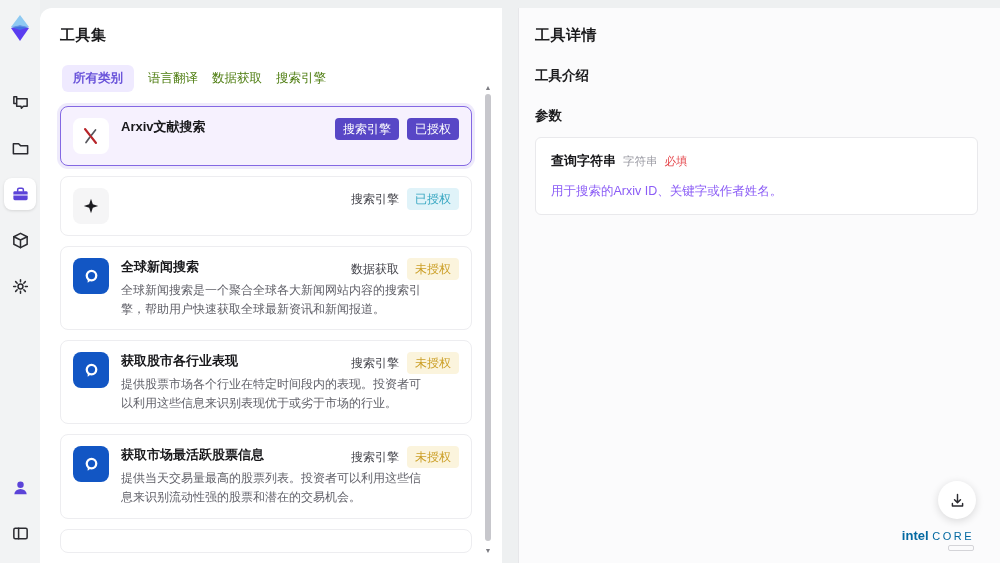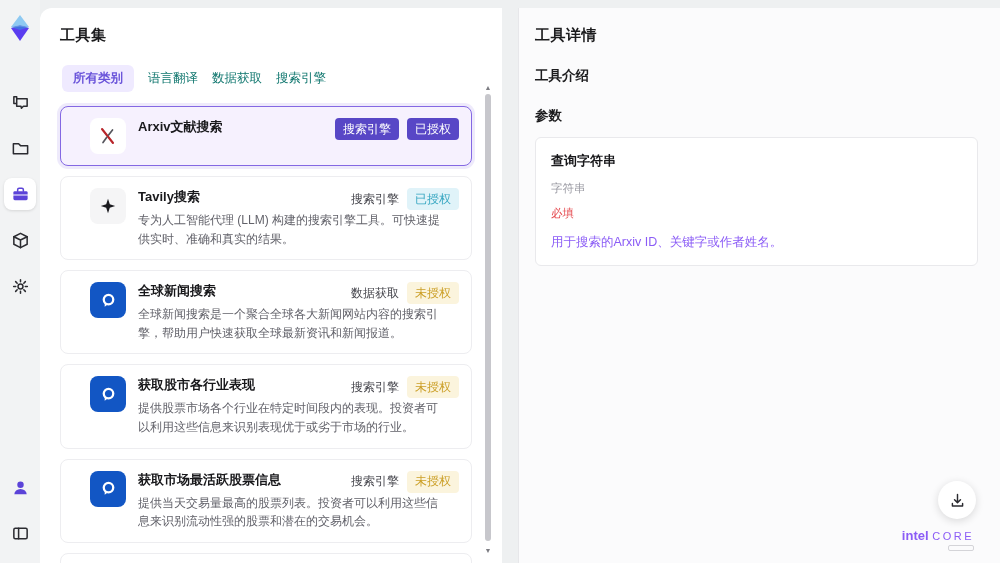--- a/index.html
+++ b/index.html
@@ -33,28 +33,28 @@
     width:462px; background:#ffffff; border-radius:12px 0 0 0;
     padding:18px 18px 0 20px; position:relative;
   }
   .panel-right {
     flex:1; background:#fbfbfc; border-left:1px solid #e7e7ea;
     padding:18px 22px 0 16px; position:relative;margin-left:16px;
   }
   .h-title { font-size:15px; font-weight:bold; letter-spacing:.5px; }
   
   .tabs { display:flex; align-items:center; gap:14px; margin:20px 0 14px 2px; }
-  .tab { font-size:12.5px; color:#0f766e; cursor:pointer; padding:5px 0; }
+  .tab { font-size:12.5px; color:#4d7c0f; cursor:pointer; padding:5px 0; }
   .tab.active { background:#efeaff; color:#6a54da; padding:5px 11px; border-radius:6px; font-weight:bold; }
   
   .cards { position:relative; }
   .card {
     position:relative; display:flex; gap:12px; align-items:flex-start;
     border:1px solid #ededf0; background:#fff; border-radius:8px;
-    padding:11px 29px; margin-bottom:10px; width:412px; cursor:pointer;
+    padding:11px 12px; margin-bottom:10px; width:412px; cursor:pointer;
   }
   .card.selected {
     border:1.5px solid #8468e3; background:#f6f1fe;
     box-shadow:0 0 0 3px rgba(132,104,227,.14);
   }
   .tool-ico {
     width:36px; height:36px; border-radius:8px; flex:none;
     display:flex; align-items:center; justify-content:center;
     background:#f5f5f6; font-size:20px;
   }
@@ -72,34 +72,34 @@
   .vscroll { position:absolute; top:74px; bottom:0; right:10px; width:8px; }
   .vscroll .arr { position:absolute; left:0; width:8px; font-size:7px; color:#7c7c82; text-align:center; line-height:8px; }
   .vscroll .thumb { position:absolute; left:1px; top:12px; bottom:22px; width:6px; background:#c7c7cc; border-radius:3px; }
   
   .sub-h { font-size:13.5px; font-weight:bold; margin:22px 0 12px; }
   .panel-right .sub-h:first-of-type { margin-top:20px; }
   .info-box {
     background:#fff; border:1px solid #e9e9ec; border-radius:6px;
     padding:13px 15px; font-size:12.5px; color:#3a3a40; line-height:1.6;
   }
-  .param-line { display:flex; align-items:baseline; gap:7px;flex-direction:column; }
+  .param-line { display:flex; align-items:baseline; gap:7px; }
   .param-name { font-size:13px; font-weight:bold; color:#18181b; }
   .param-type { font-size:11.5px; color:#9a9aa3; }
   .param-req { font-size:11.5px; color:#e5484d; }
   .param-desc { font-size:12.5px; color:#8b5cf6; margin-top:9px; }
   
   .fab {
     position:absolute; right:24px; bottom:44px; width:38px; height:38px;
     border-radius:50%; background:#fff; box-shadow:0 2px 8px rgba(0,0,0,.14);
     display:flex; align-items:center; justify-content:center; cursor:pointer;
   }
   .fab svg { width:17px; height:17px; stroke:#2b2b30; stroke-width:1.7; fill:none;
     stroke-linecap:round; stroke-linejoin:round; }
-  .brand { position:absolute; right:26px; bottom:12px; text-align:right; color:#8b5cf6; }
+  .brand { position:absolute; right:26px; bottom:12px; text-align:right; color:#0369a1; }
   .brand .line1 { font-size:13px; white-space:nowrap; }
   .brand .intel { font-weight:bold; letter-spacing:0; }
   .brand .core { font-size:11px; letter-spacing:2.5px; font-weight:normal; }
   .brand .chip { width:26px; height:6px; border:1px solid #d4d4d8; border-radius:2px; margin:2px 0 0 auto; }
   
   .gicon svg { display:block; }
 </style>
 </head>
 <body>
 
@@ -199,24 +199,20 @@
           <span class="badge filled">已授权</span>
         </div>
       </div>
 
       <div class="card">
         <div class="tool-ico">
           <svg viewBox="0 0 20 20" width="18" height="18">
             <path d="M10 2 L12 8 L18 10 L12 12 L10 18 L8 12 L2 10 L8 8 Z" fill="#1b1b1f"></path>
           </svg>
         </div>
-        <div class="tool-body">
-          <div class="tool-name">Tavily搜索</div>
-          <div class="tool-desc">专为人工智能代理 (LLM) 构建的搜索引擎工具。可快速提供实时、准确和真实的结果。</div>
-        </div>
         <div class="card-tags">
           <span class="cat-text">搜索引擎</span>
           <span class="badge granted">已授权</span>
         </div>
       </div>
 
       <div class="card">
         <div class="tool-ico blue">
           <svg viewBox="0 0 20 20" width="19" height="19">
             <circle cx="10" cy="9" r="5" fill="none" stroke="#fff" stroke-width="2.4"></circle>

